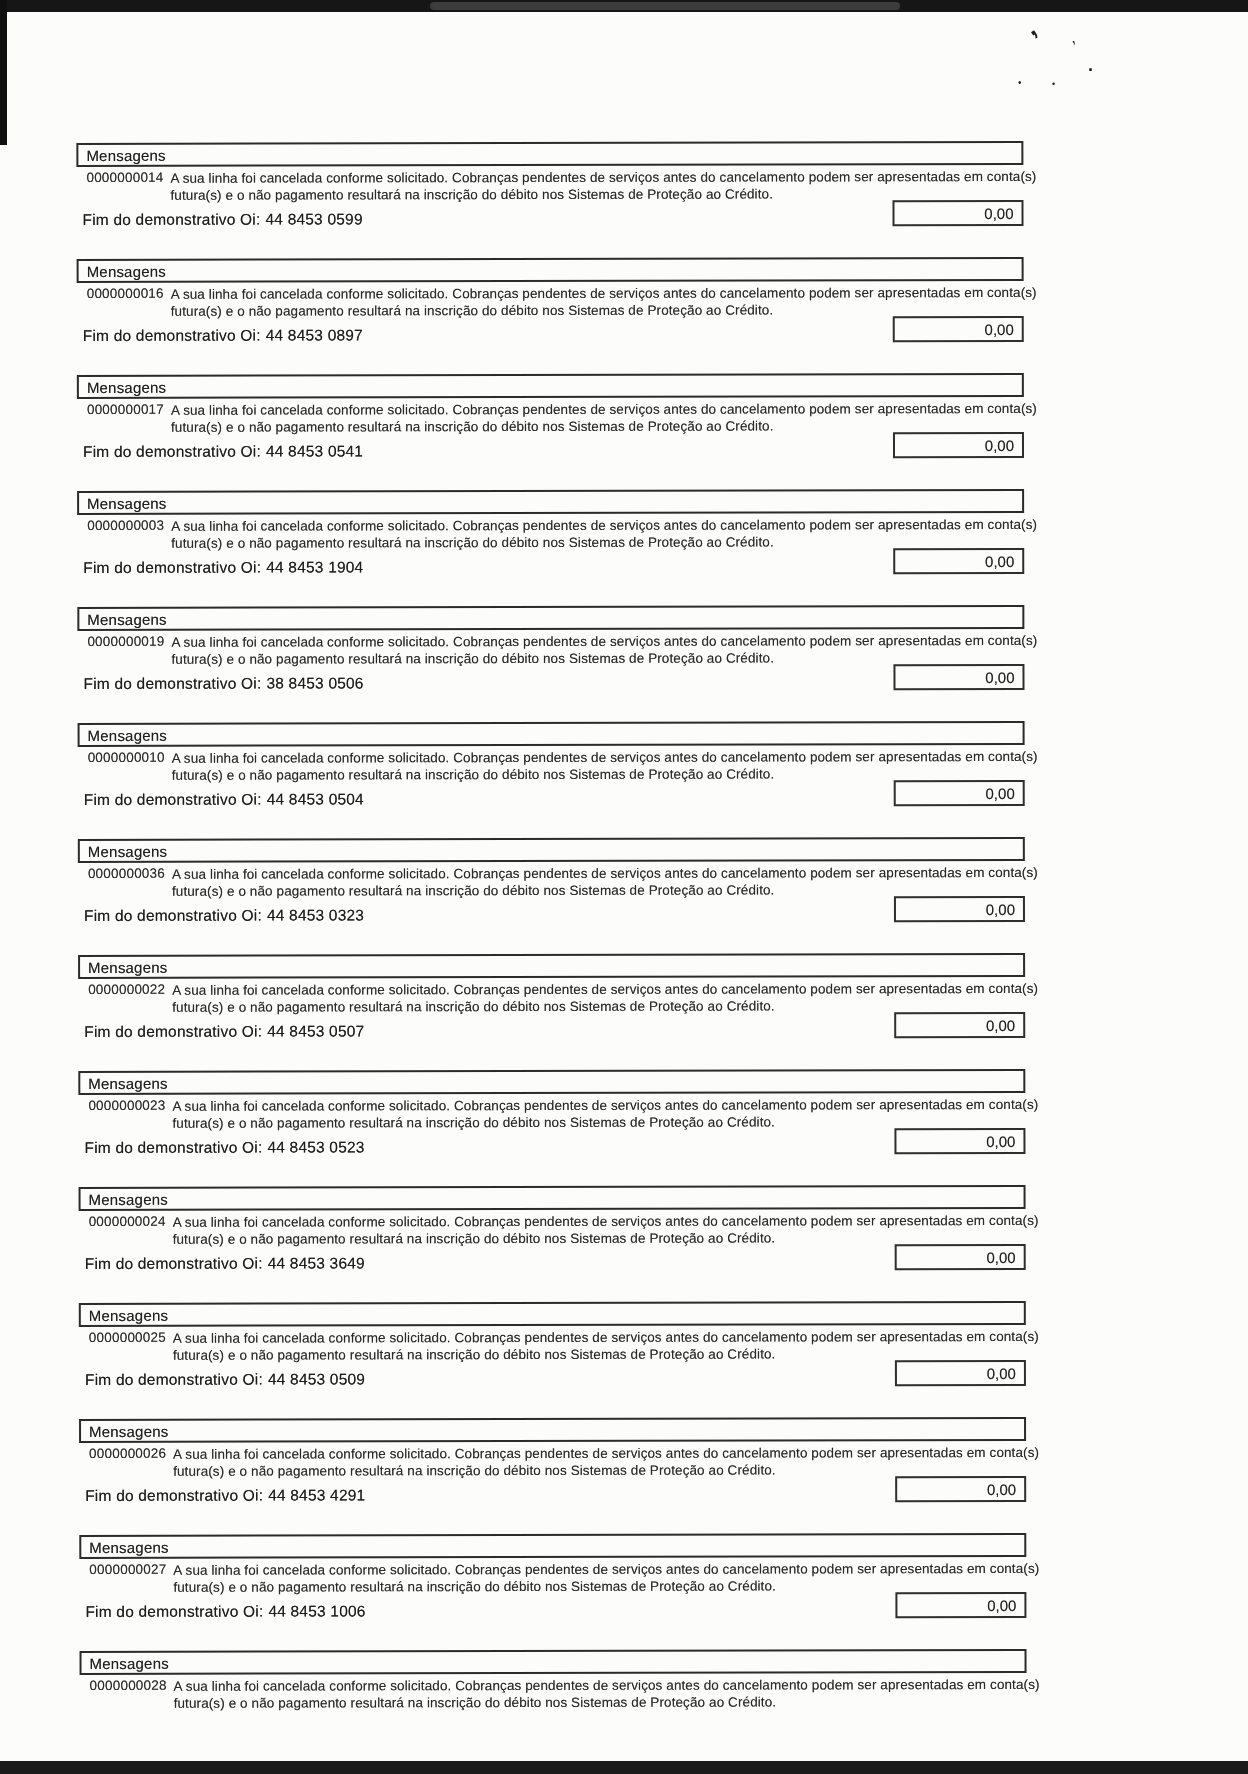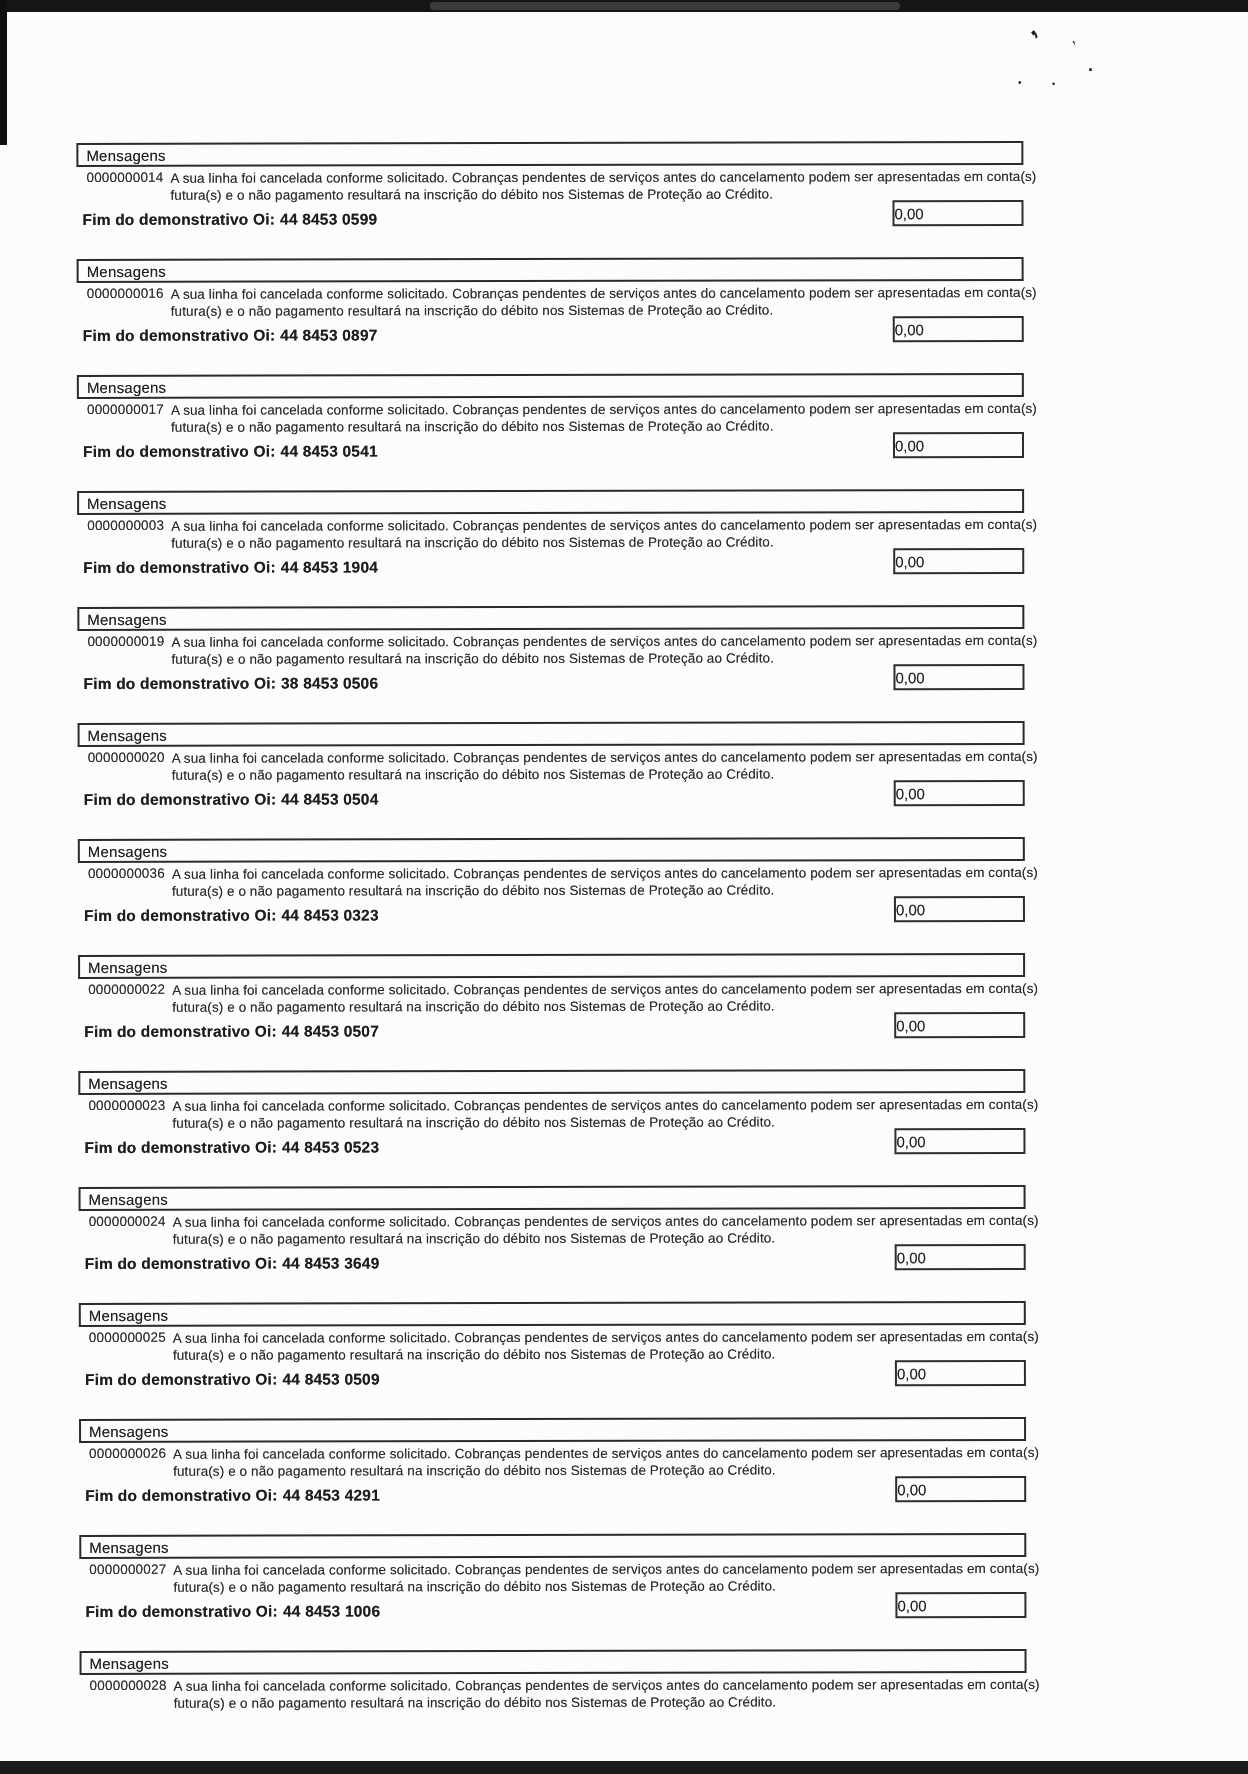--- a/index.html
+++ b/index.html
@@ -45,28 +45,28 @@
   .mid{
     margin-left:10px;width:84px;flex-shrink:0;
     font-size:13.5px;color:#2a2a2a;letter-spacing:.2px;
     text-shadow:0 0 .4px rgba(40,40,40,.5);
   }
   .mtext{font-size:13.5px;color:#2a2a2a;letter-spacing:.1px;line-height:17px;
     text-shadow:0 0 .4px rgba(40,40,40,.5);}
   .mtext .l1,.mtext .l2{display:block;white-space:nowrap;}
   .fimrow{position:relative;margin-top:7px;margin-left:6px;}
   .fim{font-size:15.5px;color:#1d1d1d;letter-spacing:.2px;
-    text-shadow:0 0 .5px rgba(25,25,25,.65);font-weight:bold;}
+    text-shadow:0 0 .5px rgba(25,25,25,.65);}
   .fim .phone{margin-left:5px;}
   .valbox{
     position:absolute;right:0;top:-9px;
     box-sizing:border-box;
     width:131px;height:26px;
     border:2px solid #2e2e2e;
-    display:flex;align-items:center;
+    display:flex;align-items:center;justify-content:flex-end;
     padding-right:8px;
     font-size:15px;color:#1f1f1f;
     background:#fcfcfb;
     text-shadow:0 0 .4px rgba(30,30,30,.5);
   }
 </style>
 </head>
 <body>
 
 <div class="bar-top">
@@ -185,21 +185,21 @@
         <span>0,00</span>
       </span>
     </div>
   </section>
 
   <section class="block">
     <div class="hdr">
       <span>Mensagens</span>
     </div>
     <div class="msgrow">
-      <span class="mid">0000000020</span>
+      <span class="mid">0000000010</span>
       <span class="mtext">
         <span class="l1">A sua linha foi cancelada conforme solicitado. Cobranças pendentes de serviços antes do cancelamento podem ser apresentadas em conta(s)</span>
         <span class="l2">futura(s) e o não pagamento resultará na inscrição do débito nos Sistemas de Proteção ao Crédito.</span>
       </span>
     </div>
     <div class="fimrow">
       <span class="fim">
         <span>Fim do demonstrativo Oi:</span><span class="phone">44 8453 0504</span>
       </span>
       <span class="valbox">

